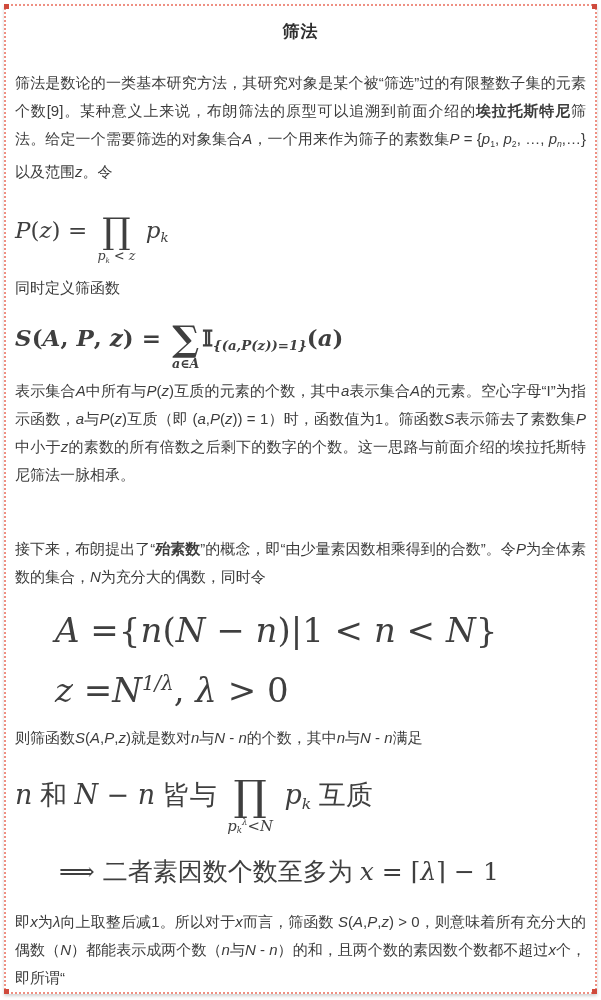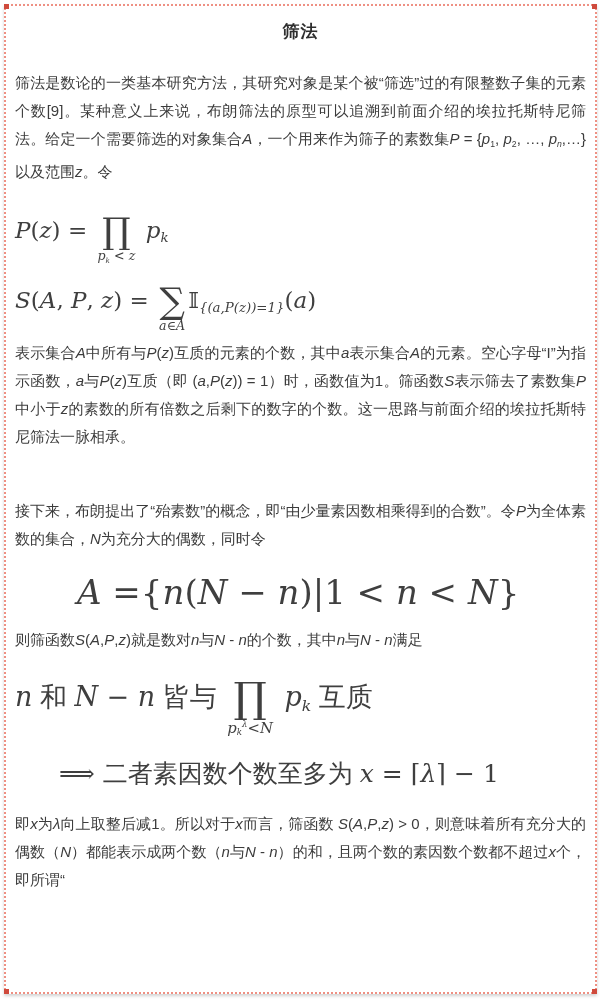--- a/index.html
+++ b/index.html
@@ -36,31 +36,31 @@
   .p5{margin-top:7px}
   .p6{margin-top:12px}
 
   .math{
     font-family:"DejaVu Serif","Liberation Serif",serif;
     color:#3f3f3f;white-space:nowrap;
   }
   .math .cjk{font-family:"Liberation Sans","DejaVu Sans",sans-serif;font-style:normal;}
   .center{text-align:left;}
   .i{font-style:italic;}
-  .b{font-weight:400;}
+  .b{font-weight:700;}
   .sb{font-size:58%;vertical-align:-0.3em;letter-spacing:0;}
   .sp{font-size:58%;vertical-align:0.6em;letter-spacing:0;}
   .opw{display:inline-flex;flex-direction:column;align-items:center;
        vertical-align:middle;margin:0 3px;transform:translateY(0.32em);}
   .op{font-size:1.55em;line-height:1;}
   .lim{font-size:0.55em;line-height:1.25;}
 
   .f1{font-size:23px;margin-top:14px;padding:6px 0;}
-  .f2{font-size:23px;margin-top:6px;padding:6px 0;}
-  .f34{font-size:34px;margin:12px 0 0 62px;}
+  .f2{font-size:23px;margin-top:6px;padding:6px 0;font-weight:bold;}
+  .f34{font-size:34px;margin:12px 0 0 40px;}
   .f34 .mline{line-height:54px;}
   .f5{font-size:27px;margin-top:10px;padding:4px 0;}
   .f67{font-size:25px;margin:16px 0 0 44px;}
   .f67 .mline{line-height:48px;}
 </style>
 </head>
 <body>
 
 <div class="frame">
   <span class="corner tl"></span>
@@ -70,32 +70,34 @@
 
   <h1 class="doc-title">筛法</h1>
 
   <p class="para p1"><span>筛法是数论的一类基本研究方法，其研究对象是某个被“筛选”过的有限整数子集的元素个数[9]。某种意义上来说，布朗筛法的原型可以追溯到前面介绍的</span><span class="b">埃拉托斯特尼</span><span>筛法。给定一个需要筛选的对象集合</span><span class="i">A</span><span>，一个用来作为筛子的素数集</span><span class="i">P</span><span> = {</span><span class="i">p</span><span class="sb">1</span><span>, </span><span class="i">p</span><span class="sb">2</span><span>, …, </span><span class="i">p</span><span class="sb i">n</span><span>,…} 以及范围</span><span class="i">z</span><span>。令</span></p>
 
   <div class="math center f1"><span class="i">P</span><span>(</span><span class="i">z</span><span>) = </span><span class="opw">
         <span class="op">∏</span>
         <span class="lim"><span class="i">p</span><span class="sb i">k</span><span> &lt; </span><span class="i">z</span></span>
       </span><span> </span><span class="i">p</span><span class="sb i">k</span></div>
 
+  <p class="para p2"><span>同时定义筛函数</span></p>
 
   <div class="math center f2"><span class="i">S</span><span>(</span><span class="i">A</span><span>, </span><span class="i">P</span><span>, </span><span class="i">z</span><span>) = </span><span class="opw">
         <span class="op">∑</span>
         <span class="lim"><span class="i">a</span><span>∈</span><span class="i">A</span></span>
       </span><span>𝕀</span><span class="sb i">{(a,P(z))=1}</span><span>(</span><span class="i">a</span><span>)</span></div>
 
   <p class="para p3"><span>表示集合</span><span class="i">A</span><span>中所有与</span><span class="i">P</span><span>(</span><span class="i">z</span><span>)互质的元素的个数，其中</span><span class="i">a</span><span>表示集合</span><span class="i">A</span><span>的元素。空心字母“I”为指示函数，</span><span class="i">a</span><span>与</span><span class="i">P</span><span>(</span><span class="i">z</span><span>)互质（即 (</span><span class="i">a</span><span>,</span><span class="i">P</span><span>(</span><span class="i">z</span><span>)) = 1）时，函数值为1。筛函数</span><span class="i">S</span><span>表示筛去了素数集</span><span class="i">P</span><span>中小于</span><span class="i">z</span><span>的素数的所有倍数之后剩下的数字的个数。这一思路与前面介绍的埃拉托斯特尼筛法一脉相承。</span></p>
 
   <p class="para p4"><span>接下来，布朗提出了“</span><span class="b">殆素数</span><span>”的概念，即“由少量素因数相乘得到的合数”。令</span><span class="i">P</span><span>为全体素数的集合，</span><span class="i">N</span><span>为充分大的偶数，同时令</span></p>
 
   <div class="math f34">
     <div class="mline"><span class="i">A</span><span> =</span><span>{</span><span class="i">n</span><span>(</span><span class="i">N</span><span> − </span><span class="i">n</span><span>)|1 &lt; </span><span class="i">n</span><span> &lt; </span><span class="i">N</span><span>}</span></div>
+    <div class="mline"><span class="i">z</span><span> =</span><span class="i">N</span><span class="sp i">1/λ</span><span>, </span><span class="i">λ</span><span> &gt; 0</span></div>
   </div>
 
   <p class="para p5"><span>则筛函数</span><span class="i">S</span><span>(</span><span class="i">A</span><span>,</span><span class="i">P</span><span>,</span><span class="i">z</span><span>)就是数对</span><span class="i">n</span><span>与</span><span class="i">N</span><span> - </span><span class="i">n</span><span>的个数，其中</span><span class="i">n</span><span>与</span><span class="i">N</span><span> - </span><span class="i">n</span><span>满足</span></p>
 
   <div class="math f5"><span class="i">n</span><span class="cjk"> 和 </span><span class="i">N</span><span> − </span><span class="i">n</span><span class="cjk"> 皆与 </span><span class="opw">
         <span class="op">∏</span>
         <span class="lim"><span class="i">p</span><span class="sb i">k</span><span class="sp i">λ</span><span>&lt;</span><span class="i">N</span></span>
       </span><span> </span><span class="i">p</span><span class="sb i">k</span><span class="cjk"> 互质</span></div>
 
   <div class="math f67">

